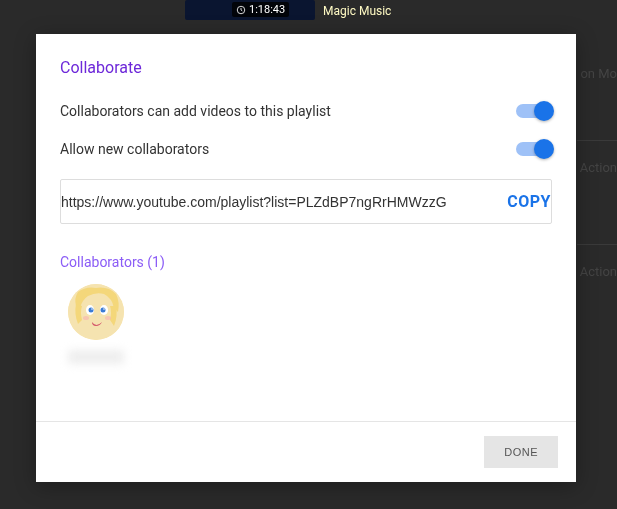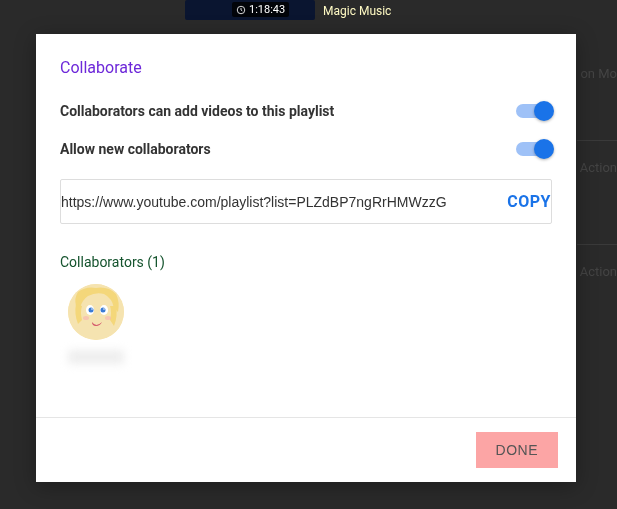--- a/index.html
+++ b/index.html
@@ -74,21 +74,20 @@
       font-size: 16px;
       color: #6d28d9;
       font-weight: 400;
       margin-bottom: 26px;
     }
     .setting-row {
       display: flex;
       justify-content: space-between;
       align-items: center;
       margin-bottom: 22px;
-      font-weight: bold;
     }
     .setting-label {
       font-size: 14px;
       color: #333;
     }
     .toggle {
       position: relative;
       width: 36px;
       height: 14px;
       background: #9ec1f7;
@@ -126,21 +125,21 @@
     .copy-btn {
       color: #1a73e8;
       font-size: 16px;
       font-weight: 700;
       letter-spacing: 0.5px;
       cursor: pointer;
       padding-left: 12px;
     }
     .collaborators-label {
       font-size: 14px;
-      color: #14532d;
+      color: #8b5cf6;
       margin-bottom: 14px;
     }
     .collaborator-item {
       display: flex;
       flex-direction: column;
       align-items: center;
       width: 72px;
     }
     .avatar {
       width: 56px;
@@ -159,23 +158,23 @@
       filter: blur(4px);
       border-radius: 2px;
     }
     .dialog-footer {
       border-top: 1px solid #e5e5e5;
       padding: 14px 18px;
       display: flex;
       justify-content: flex-end;
     }
     .done-btn {
-      background: #fca5a5;
+      background: #e5e5e5;
       color: #555;
-      font-size: 14px;
+      font-size: 11px;
       font-weight: 500;
       letter-spacing: 0.5px;
       padding: 10px 20px;
       border: none;
       cursor: pointer;
     }
   </style>
 </head>
 <body>
 

